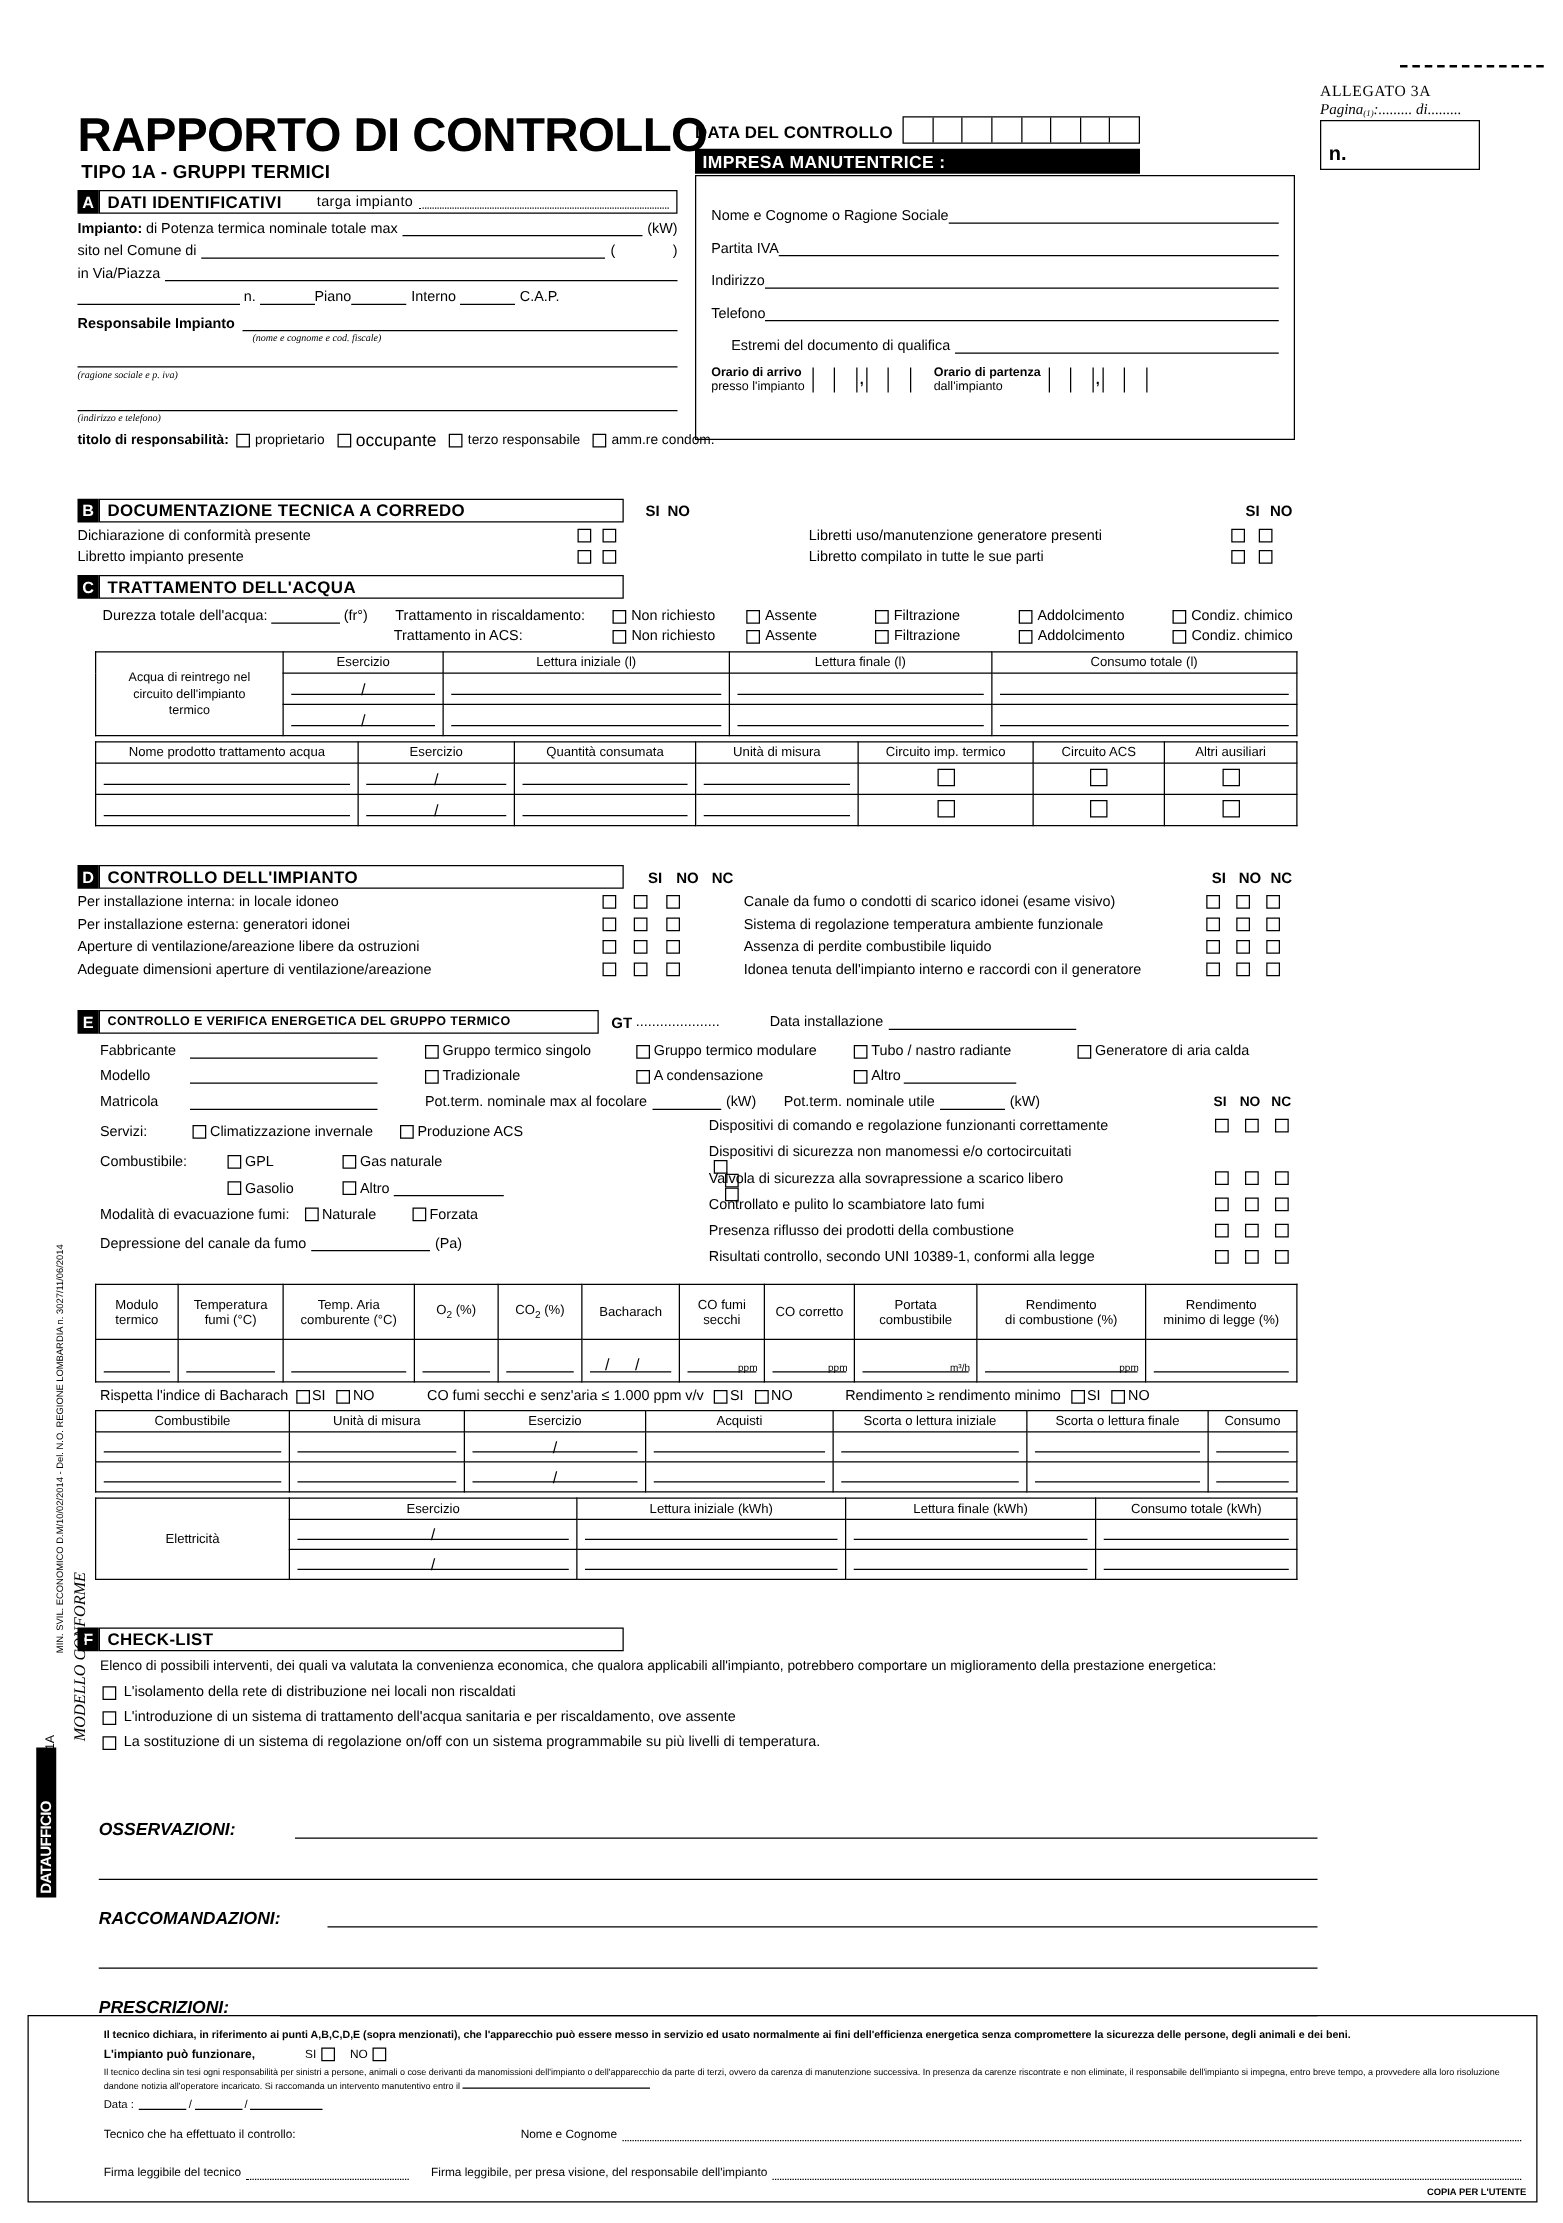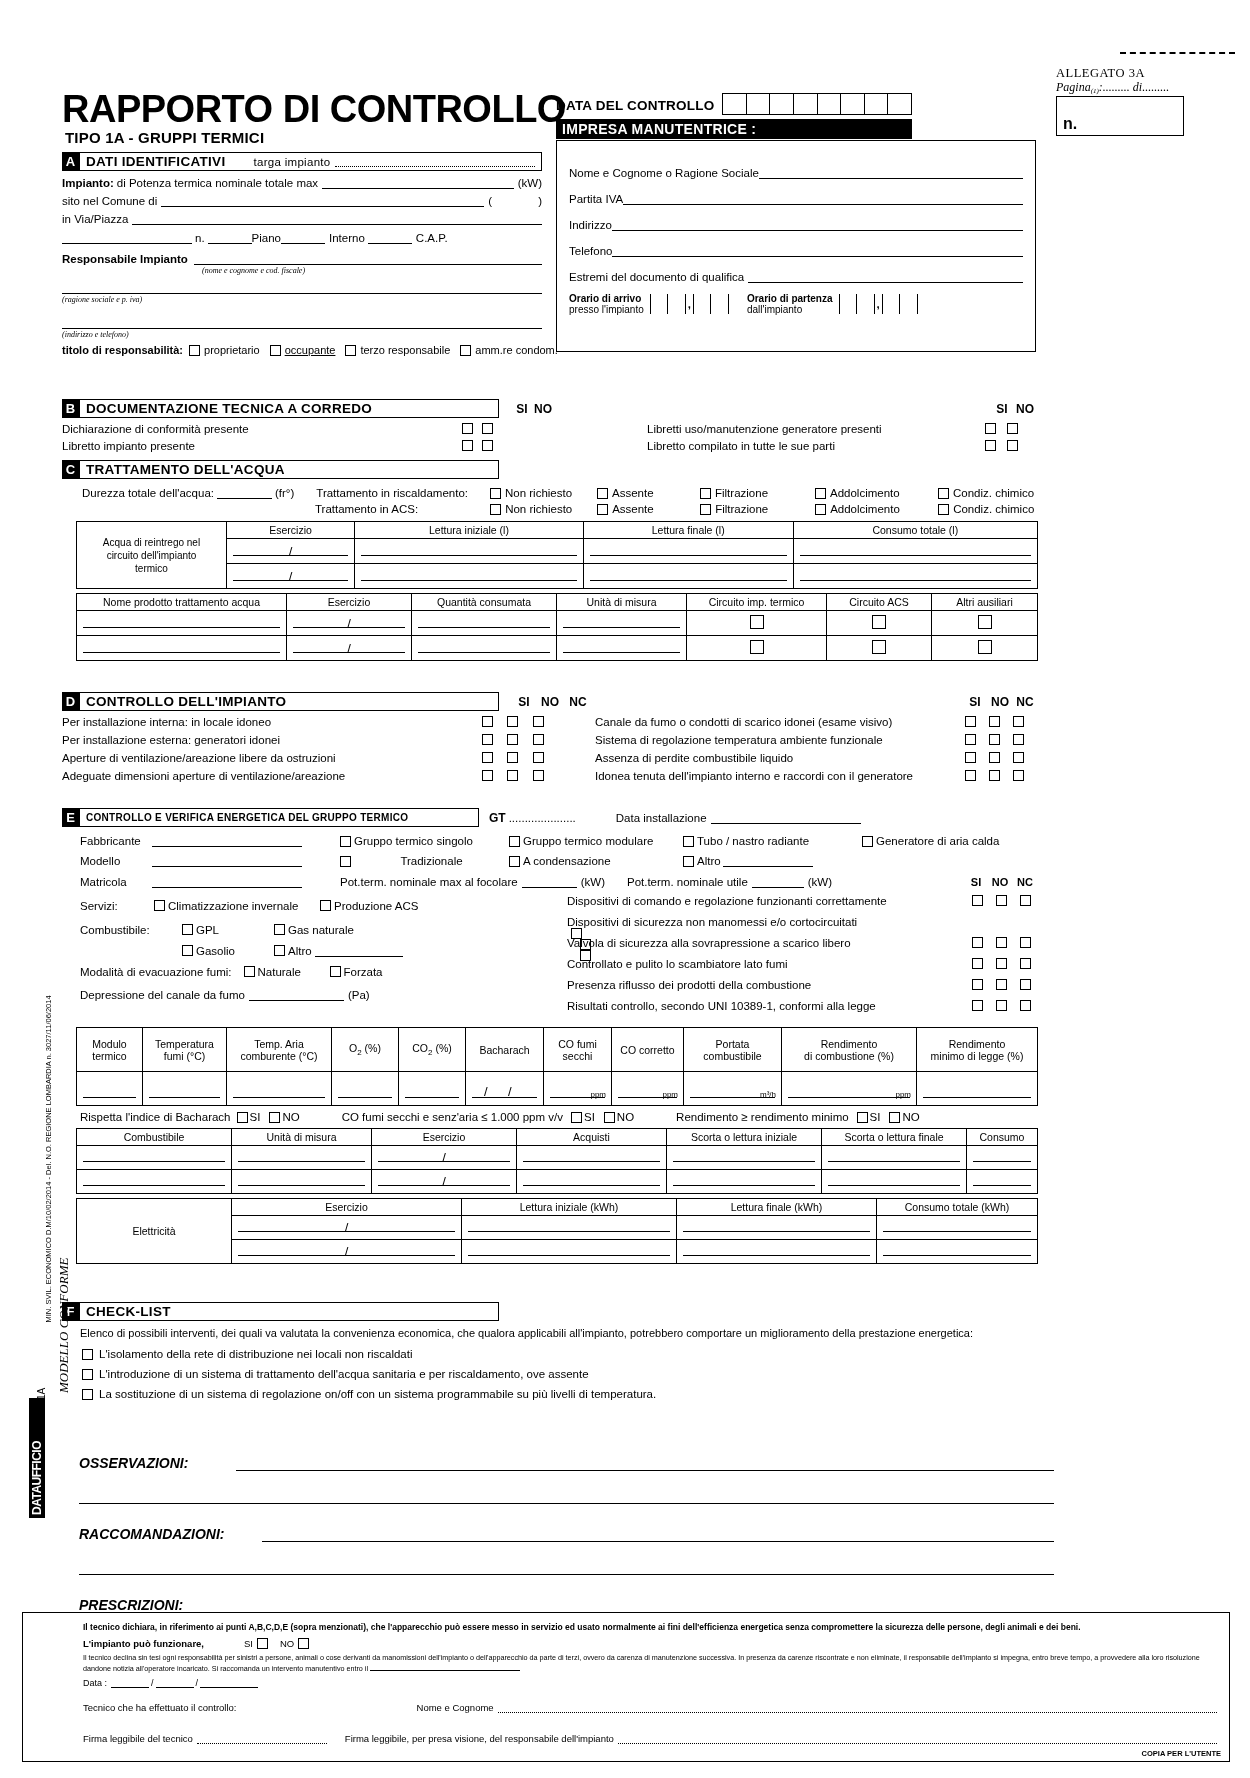--- a/index.html
+++ b/index.html
@@ -158,21 +158,21 @@
     <div class="row" style="margin-top:14px;">
         <span class="dl"></span>
       </div>
     <div class="tiny" style="margin-top:1px;">(indirizzo e telefono)</div>
 
     <div class="row" style="margin-top:5px; align-items:center;">
       <b class="lbl" style="font-size:11px;">titolo di responsabilità:</b>
       <span class="cb" style="margin:0 4px 0 6px;"></span>
       <span class="lbl" style="font-size:11px;">proprietario</span>
       <span class="cb" style="margin:0 4px 0 10px;"></span>
-      <span class="lbl" style="font-size:11px;text-decoration:underline;">occupante</span>
+      <span class="lbl" style="font-size:14px;">occupante</span>
       <span class="cb" style="margin:0 4px 0 10px;"></span>
       <span class="lbl" style="font-size:11px;">terzo responsabile</span>
       <span class="cb" style="margin:0 4px 0 10px;"></span>
       <span class="lbl" style="font-size:11px;">amm.re condom.</span>
     </div>
   </div>
 
   <div id="impbox">
     <div style="padding:26px 12px 0 12px;">
       <div class="row" style="margin-bottom:14px;">
@@ -184,21 +184,21 @@
         <span class="dl"></span>
       </div>
       <div class="row" style="margin-bottom:14px;">
         <span class="lbl">Indirizzo</span>
         <span class="dl"></span>
       </div>
       <div class="row" style="margin-bottom:14px;">
         <span class="lbl">Telefono</span>
         <span class="dl"></span>
       </div>
-      <div class="row" style="margin-bottom:10px;">
+      <div class="row" style="margin-bottom:10px;margin-left:16px;">
         <span class="lbl">Estremi del documento di qualifica</span>
         <span class="dl" style="margin-left:4px;"></span>
       </div>
       <div class="row" style="align-items:center;">
         <div style="line-height:11px;">
           <b style="font-size:10px;">Orario di arrivo</b><br>
           <span style="font-size:10px;">presso l'impianto</span>
         </div>
         <div style="display:flex;align-items:center;margin-left:6px;">
           <div style="display:flex;border:0;">
@@ -508,21 +508,21 @@
       <span class="cb"></span>
       <span style="margin-left:3px;width:165px;">Tubo / nastro radiante</span>
       <span class="cb"></span>
       <span style="margin-left:3px;">Generatore di aria calda</span>
     </div>
 
     <div style="display:flex;align-items:center;margin-top:8px;">
       <span style="width:72px;margin-left:18px;">Modello</span>
       <span style="width:150px;border-bottom:1px solid #000;height:12px;"></span>
       <span class="cb" style="margin-left:38px;"></span>
-      <span style="margin-left:3px;width:155px;text-align:center;">Tradizionale</span>
+      <span style="margin-left:3px;width:155px;">Tradizionale</span>
       <span class="cb"></span>
       <span style="margin-left:3px;width:160px;">A condensazione</span>
       <span class="cb"></span>
       <span style="margin-left:3px;">Altro</span>
       <span style="width:90px;border-bottom:1px solid #000;height:12px;margin-left:2px;"></span>
     </div>
 
     <div style="display:flex;align-items:flex-end;margin-top:9px;">
       <span style="width:72px;margin-left:18px;">Matricola</span>
       <span style="width:150px;border-bottom:1px solid #000;height:12px;"></span>

